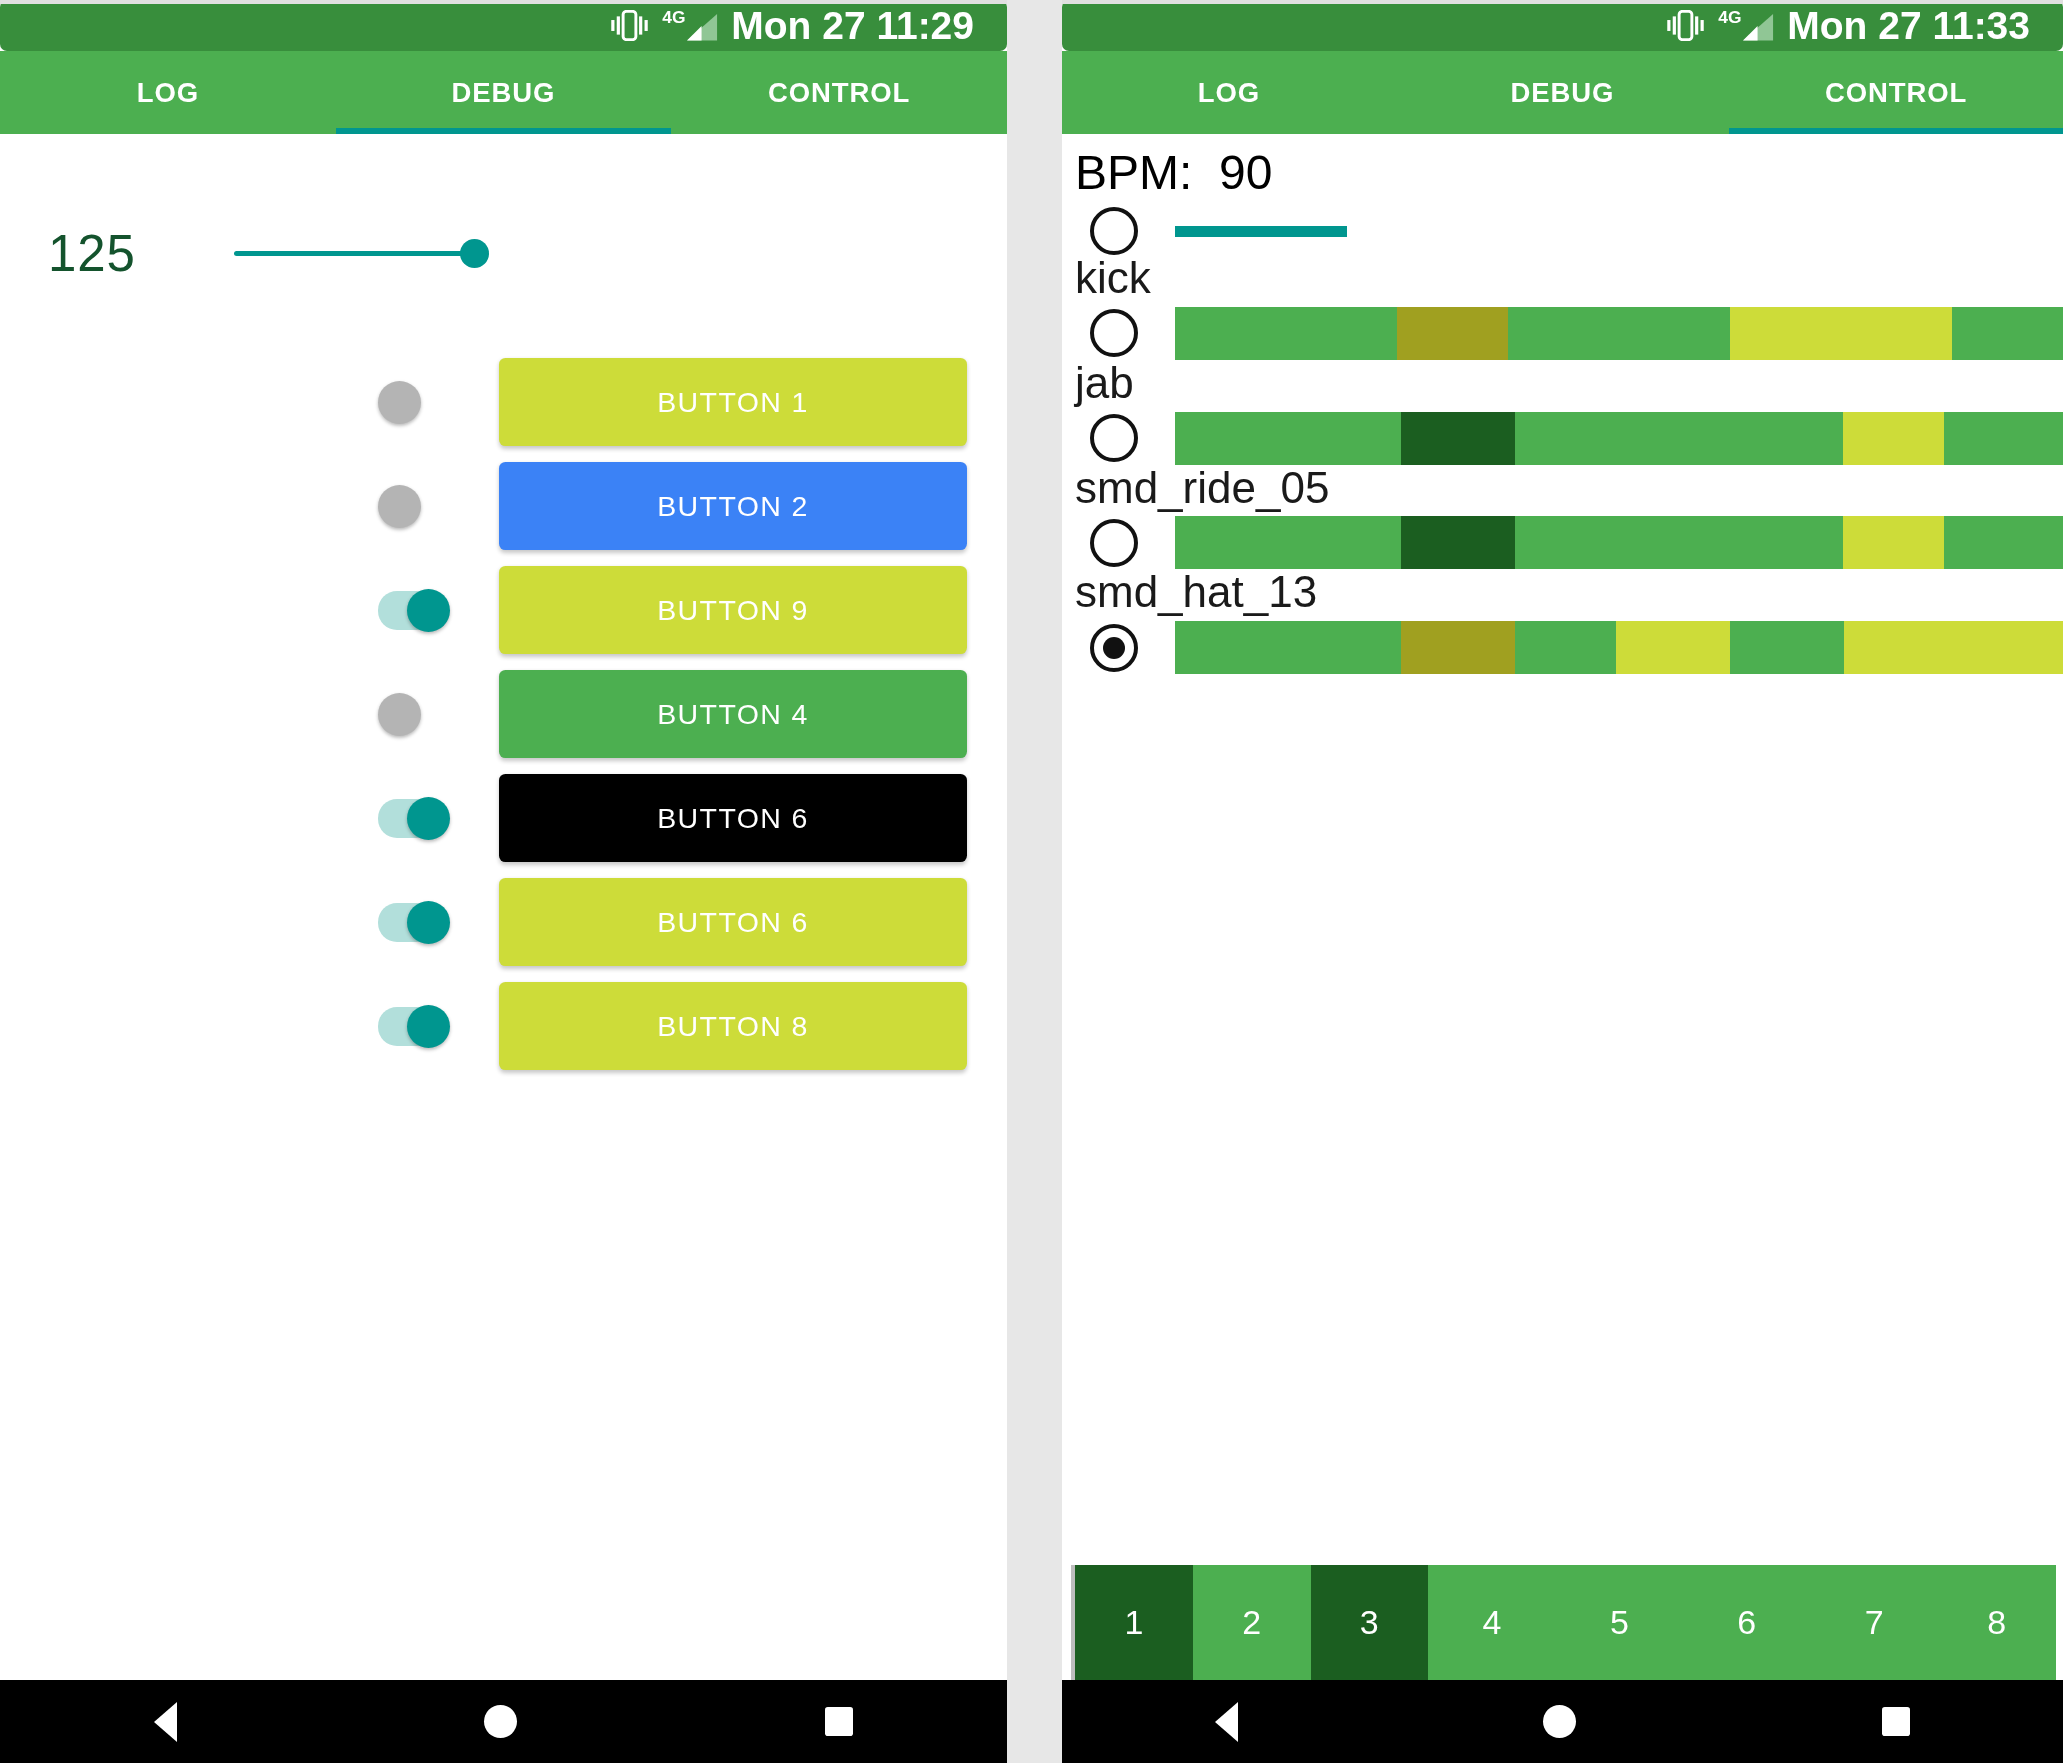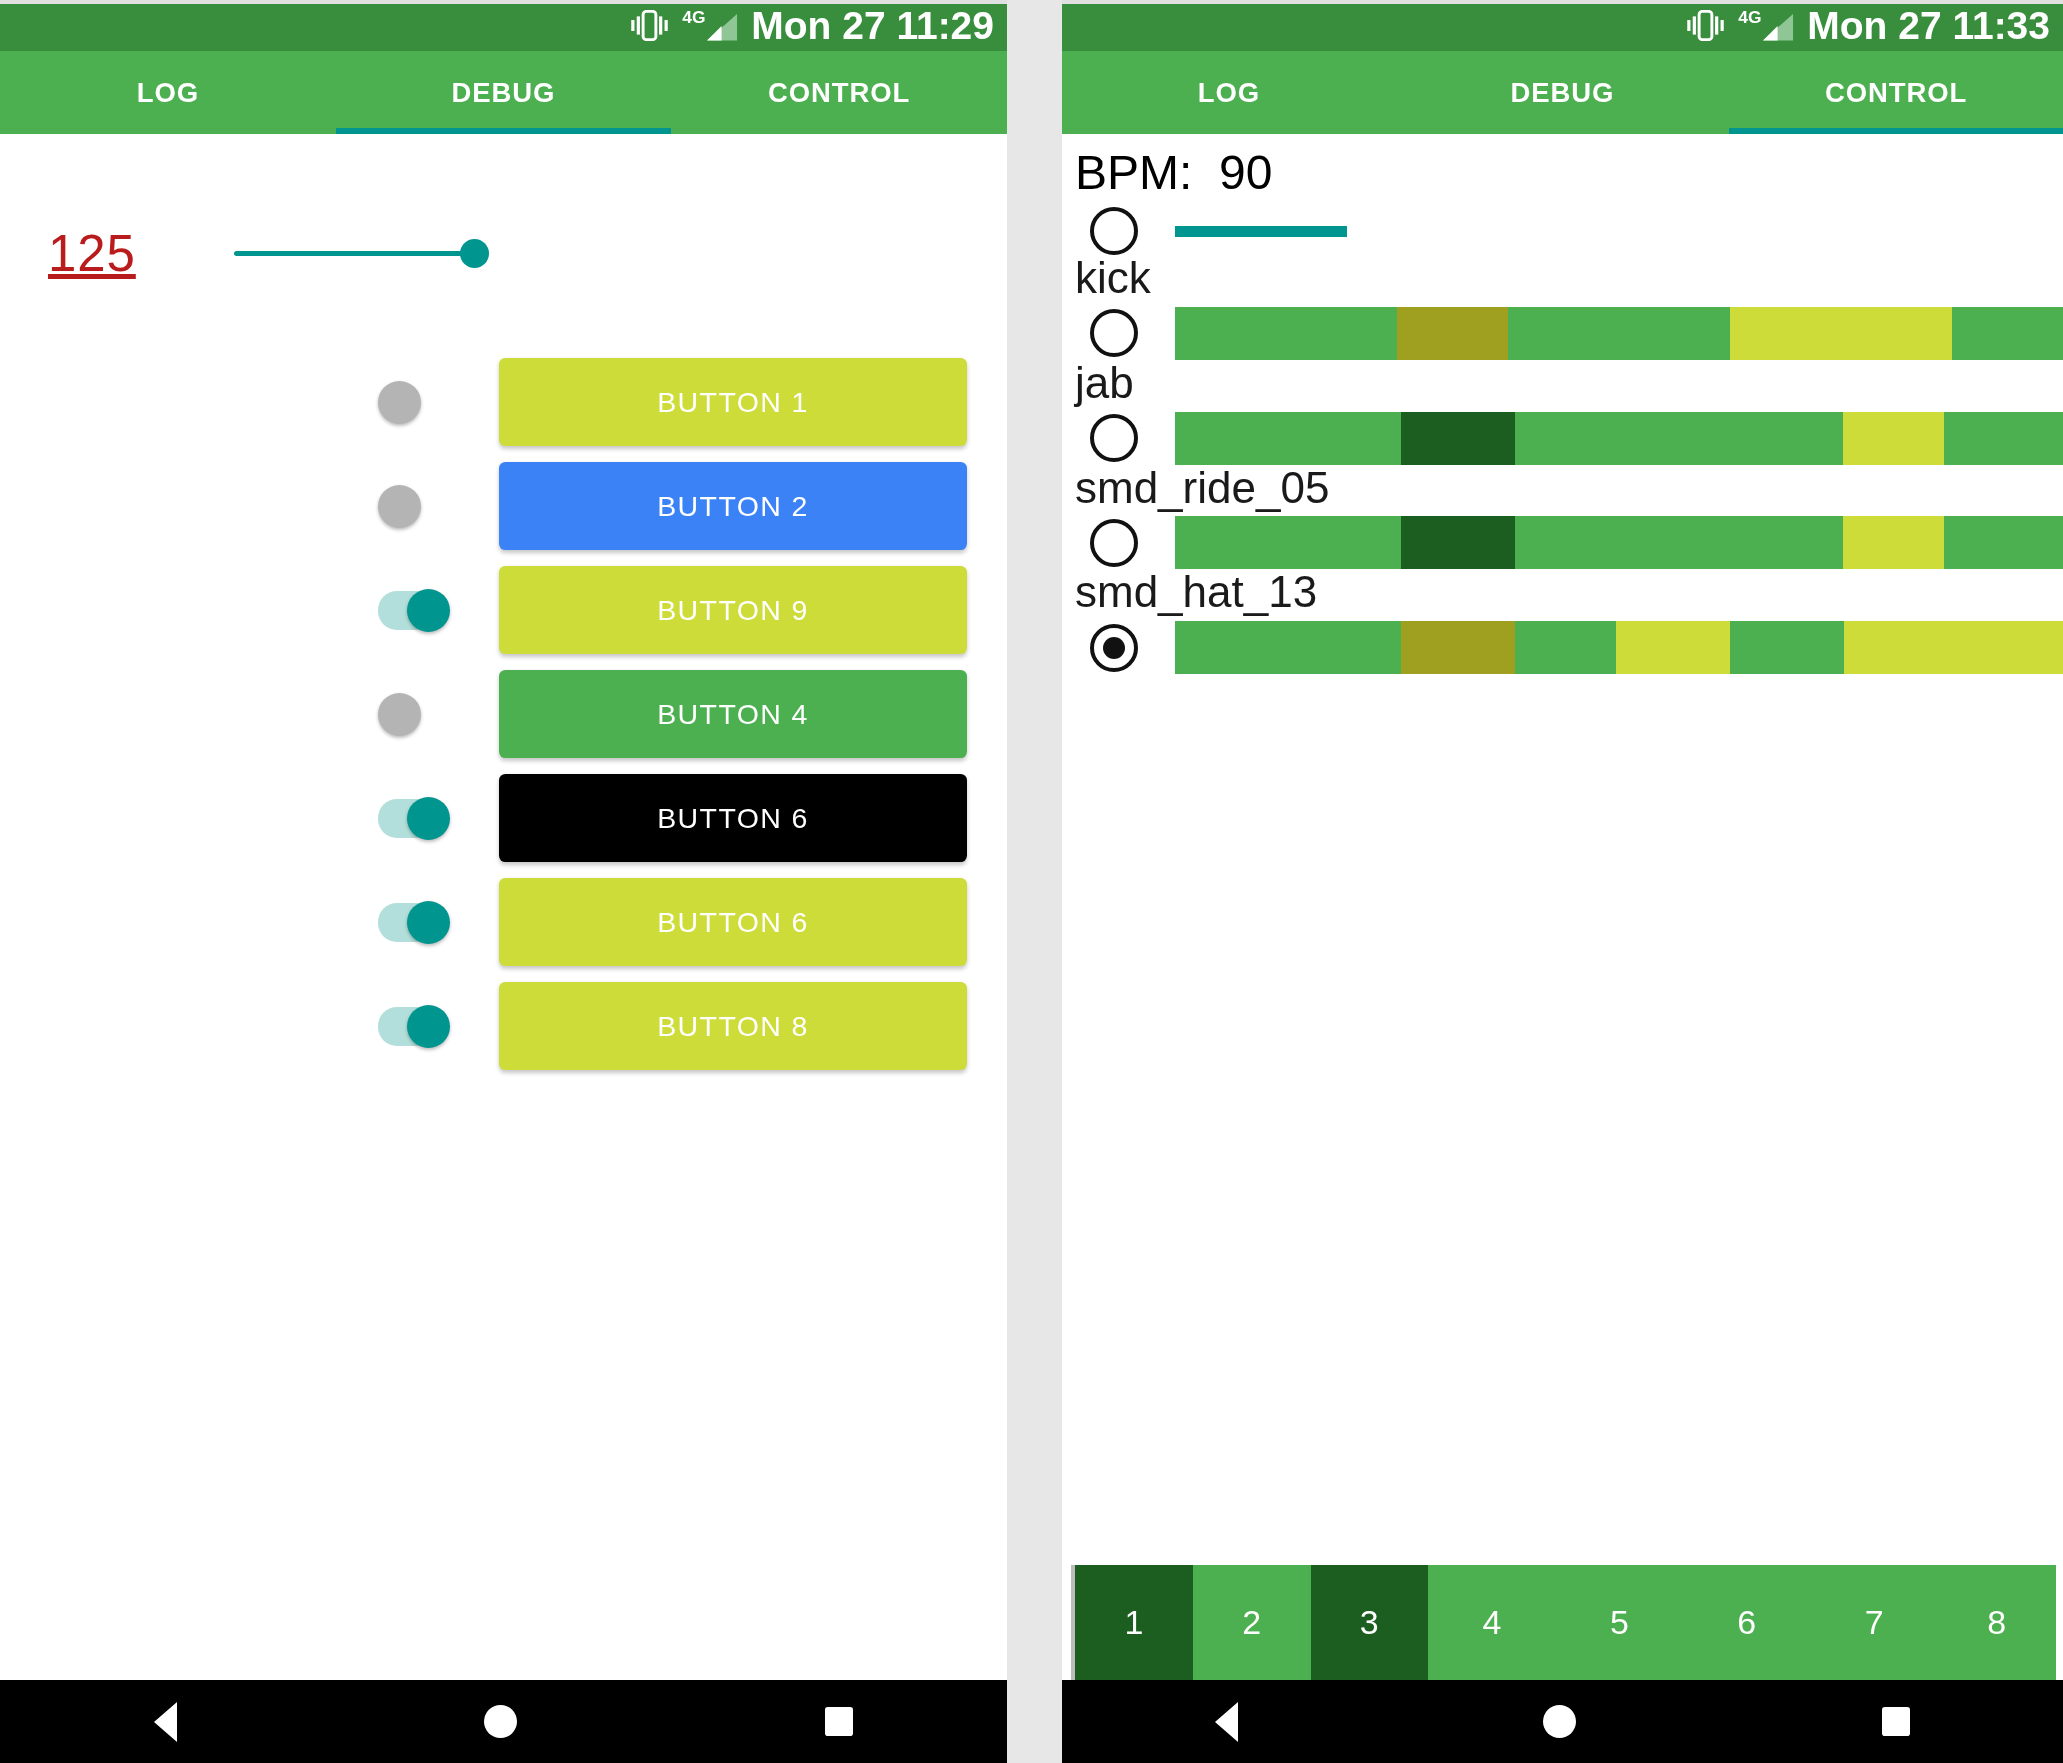--- a/index.html
+++ b/index.html
@@ -28,23 +28,24 @@
   .gutter      { width: 55px; background: #e7e7e7; flex: none; }
   .phone.right { width: 1001px; }
 
   
   .statusbar {
     height: 51px;
     background: #388e3c;
     display: flex;
     align-items: center;
     justify-content: flex-end;
-    padding-right: 13px;
+    padding-right: 33px;
     gap: 13px;
     color: #fff;
+    border-radius: 7px;
   }
   .statusbar .sb-icons { display: flex; align-items: center; gap: 14.7px; }
   .vib-icon { display:block; }
   .sig-wrap { display: flex; align-items: flex-end; gap: 1.8px; }
   .g4 { font-size: 17.4px; font-weight: bold; line-height: 1; margin-bottom: 14.7px; }
   .sig-icon { display:block; }
   .sb-time {
     font-size: 39px;
     font-weight: bold;
     letter-spacing: 0px;
@@ -89,25 +90,24 @@
   }
 
   .slider-row {
     display: flex;
     align-items: center;
     padding-top: 90px;
     padding-left: 48px;
   }
   .slider-value {
     font-size: 51px;
-    color: #b91c1c;
+    color: #14532d;
     width: 138px;
     font-weight: 400;
     letter-spacing: 0.9px;
-    text-decoration: underline;
   }
   .slider-track-wrap {
     position: relative;
     width: 248px;
     height: 42px;
     margin-left: 48px;
     display: flex;
     align-items: center;
   }
   .slider-track {

